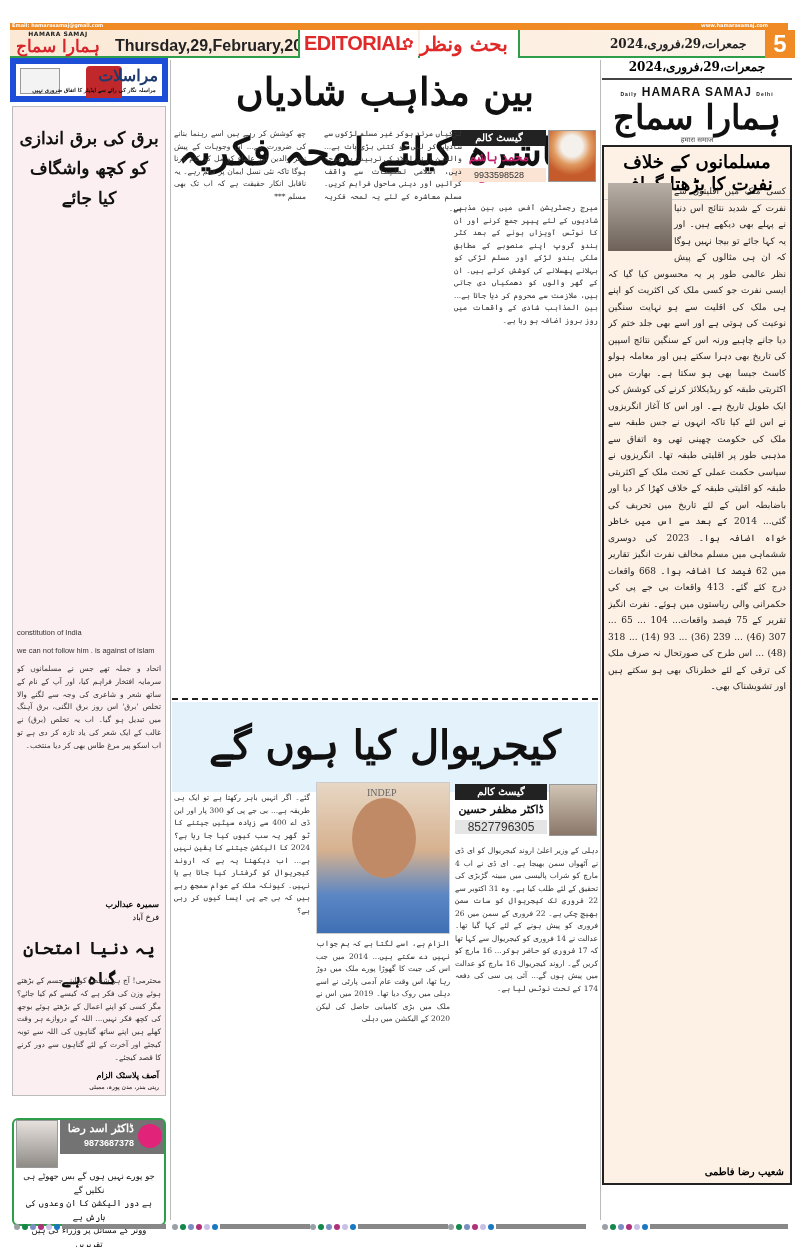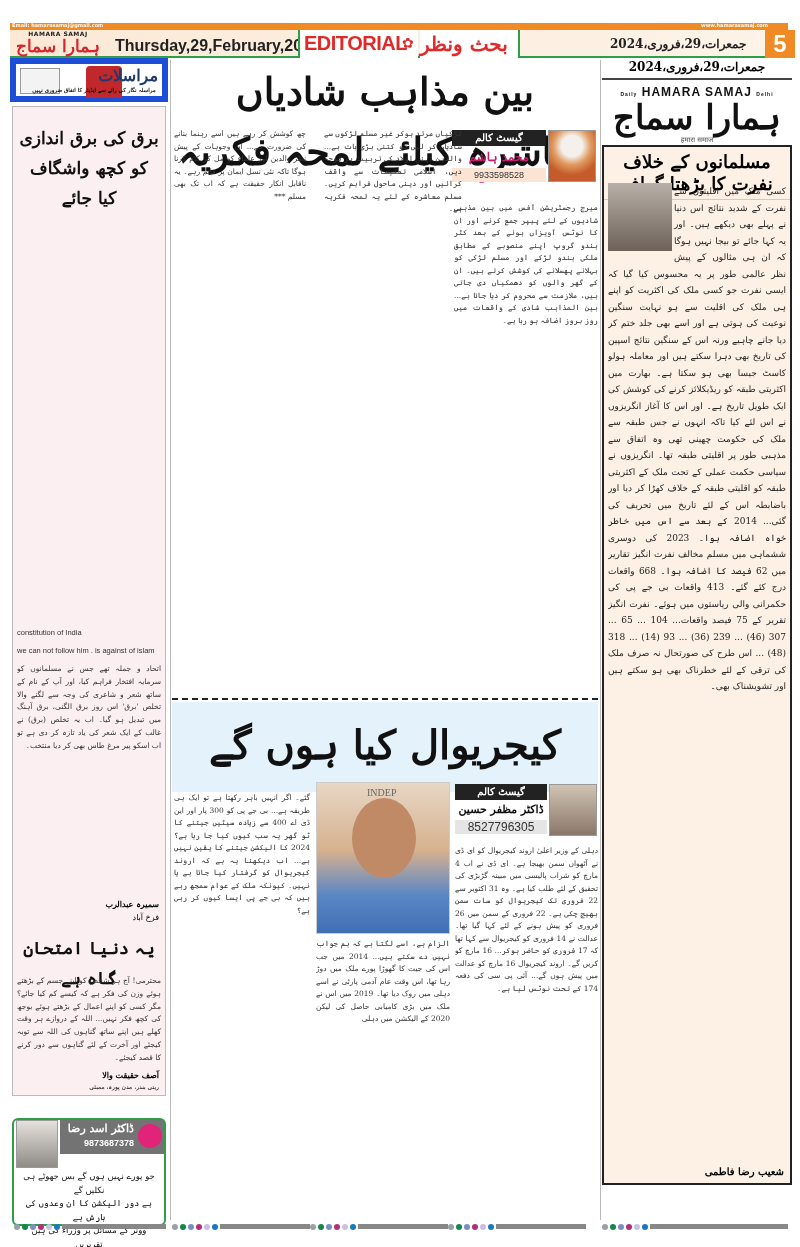--- a/index.html
+++ b/index.html
@@ -116,21 +116,21 @@
   </div>
   <div class="lbox urdu">
     <div class="h" style="margin-top:16px;padding:0 6px;">برق کی برق اندازی کو کچھ واشگاف کیا جائے</div>
     <div class="txt" style="top:520px;height:16px;text-align:left;"><span class="eng">constitution of India</span></div>
     <div class="txt" style="top:538px;height:16px;text-align:left;"><span class="eng">we can not follow him . is against of islam</span></div>
     <div class="txt" style="top:556px;height:130px;">اتحاد و جملہ تھے جس نے مسلمانوں کو سرمایہ افتخار فراہم کیا، اور آپ کے نام کے ساتھ شعر و شاعری کی وجہ سے لگنے والا تخلص 'برق' اس روز برق الگنی، برق آہنگ میں تبدیل ہو گیا۔ اب یہ تخلص (برق) نے غالب کے ایک شعر کی یاد تازہ کر دی ہے تو اب اسکو پیر مرغ طاس بھی کر دیا منتخب۔</div>
     <div class="sig" style="right:6px;top:792px;">سمیرہ عبدالرب</div>
     <div class="sig" style="right:6px;top:806px;font-weight:normal;">فرخ آباد</div>
     <div class="h" style="position:absolute;left:0;right:0;top:826px;font-size:17px;">یہ دنیا امتحان گاہ ہے</div>
     <div class="txt" style="top:868px;height:95px;">محترمی! آج ہر شخص کو اپنے جسم کے بڑھتے ہوئے وزن کی فکر ہے کہ کیسے کم کیا جائے؟ مگر کسی کو اپنے اعمال کے بڑھتے ہوئے بوجھ کی کچھ فکر نہیں... اللہ کے دروازے ہر وقت کھلے ہیں اپنے ساتھ گناہوں کی اللہ سے توبہ کیجئے اور آخرت کے لئے گناہوں سے دور کرنے کا قصد کیجئے۔</div>
-    <div class="sig" style="right:6px;top:963px;">آصف حقیقت والا</div>
+    <div class="sig" style="right:6px;top:963px;">آصف پلاسٹک الزام</div>
     <div class="sig" style="right:6px;top:976px;font-weight:normal;font-size:6px;">ریتی بندر، مدن پورہ، ممبئی</div>
   </div>
   <div class="poet">
     <div class="photo"></div>
     <div class="bar">
       <span class="nm urdu">ڈاکٹر اسد رضا</span>
       <span class="ph">9873687378</span>
       <span class="badge"></span>
     </div>
     <div class="verse urdu">

